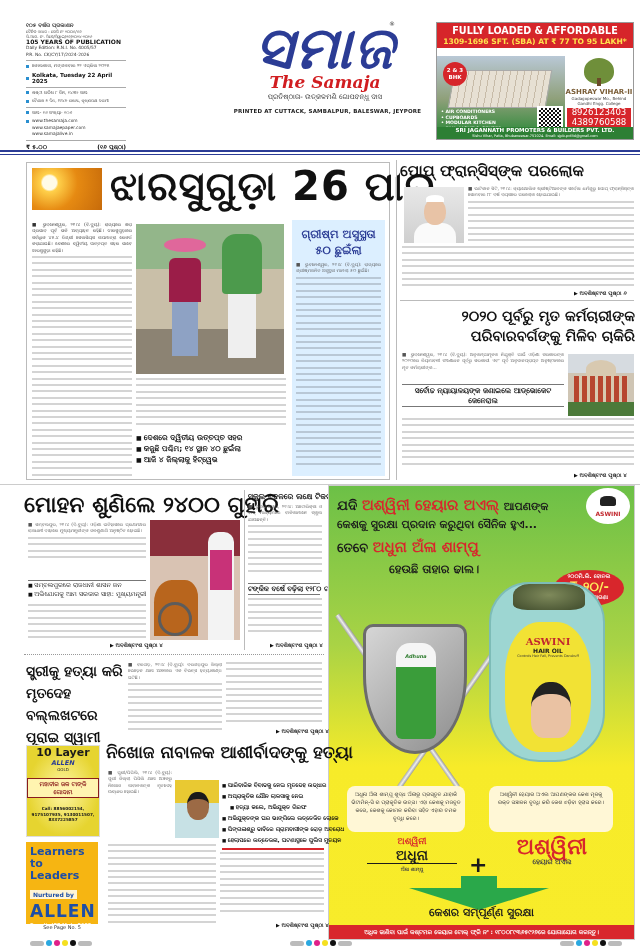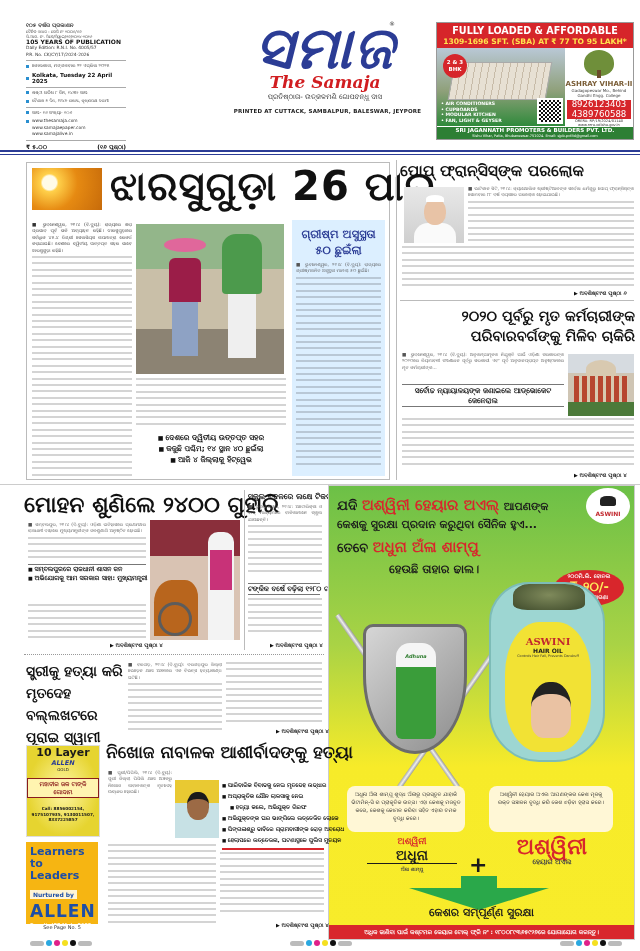--- a/index.html
+++ b/index.html
@@ -17,21 +17,21 @@
   
   .logo { left: 255px; top: 16px; width: 140px; height: 90px; text-align: center; }
   .logo-odia { font-family: "DejaVu Serif", serif; font-size: 58px; font-weight: bold; color: #2b3c95; letter-spacing: 2px; line-height: 64px; font-style: italic; }
   .logo-eng { font-family: "DejaVu Serif", serif; font-style: italic; color: #d11d20; font-size: 17px; margin-top: -8px; font-weight: bold; }
   .logo-tag { font-size: 7px; color: #222; margin-top: 1px; }
   .printed { left: 230px; top: 108px; width: 195px; font-size: 5.5px; font-weight: bold; color: #222; text-align: center; letter-spacing: .2px; }
   
   .ad-top { left: 436px; top: 22px; width: 198px; height: 118px; border: 1px solid #999; background: #fff; overflow: hidden; }
   .ad-top .head { background: #d6252a; color: #fff; font-weight: bold; font-size: 9.6px; text-align: center; padding: 2px 1px 1px; line-height: 11px; }
   .ad-top .sub { background: #d6252a; color: #ffe44d; font-weight: bold; font-size: 7.6px; text-align: center; line-height: 9px; padding-bottom: 2px; }
-  .ad-top .body { position: relative; height: 78px; display: flex; }
+  .ad-top .body { position: relative; height: 78px; display: flex; margin-top: 8px; }
   .ad-top .img { width: 128px; background: linear-gradient(#b9c8d6 0%, #8fa07a 55%, #2f8a3b 100%); position: relative; }
   .ad-top .bld { position: absolute; left: 14px; top: 14px; width: 98px; height: 38px; background: repeating-linear-gradient(90deg, #e7e0d3 0 6px, #c7bba8 6px 7px); transform: skewX(-10deg); border: 1px solid #aaa; }
   .ad-top .bhk { position: absolute; left: 6px; top: 6px; width: 24px; height: 24px; border-radius: 50%; background: #d6252a; color: #fff; font-size: 5.5px; font-weight: bold; text-align: center; line-height: 7px; padding-top: 5px; }
   .ad-top .feat { position: absolute; left: 4px; bottom: 3px; color: #fff; font-size: 4.6px; font-weight: bold; line-height: 5.5px; }
   .ad-top .qr { position: absolute; right: 2px; bottom: 2px; width: 26px; height: 26px; background: repeating-conic-gradient(#111 0 25%, #fff 0 50%) 0 0/4px 4px; border: 2px solid #fff; }
   .ad-top .rt { flex: 1; text-align: center; padding-top: 2px; }
   .tree { width: 30px; height: 26px; margin: 0 auto; border-radius: 50% 50% 45% 45%; background: #6f8f3a; position: relative; }
   .tree::after { content: ""; position: absolute; left: 13px; top: 20px; width: 4px; height: 8px; background: #6b4b2a; }
   .ad-top .brand { font-size: 7px; color: #7a5d36; font-weight: bold; margin-top: 4px; }
   .ad-top .addr { font-size: 4px; color: #444; }
@@ -47,21 +47,21 @@
   .lead-head { left: 110px; top: 162px; width: 280px; font-size: 40px; font-weight: bold; color: #111; letter-spacing: 1px; line-height: 48px; white-space: nowrap; }
   .lead-photo { left: 136px; top: 224px; width: 148px; height: 150px; background: linear-gradient(#93b68a 0 30%, #c9bfa8 30% 70%, #8c8373 70%); overflow: hidden; }
   .p1 { position: absolute; left: 28px; top: 14px; width: 42px; height: 130px; }
   .p1 .hat { width: 42px; height: 14px; border-radius: 50%; background: #e0679b; }
   .p1 .top { width: 32px; height: 44px; margin: 6px auto 0; background: #9b1d48; border-radius: 6px 6px 0 0; }
   .p1 .jeans { width: 26px; height: 54px; margin: 0 auto; background: #8ea2c4; }
   .p2 { position: absolute; left: 84px; top: 10px; width: 44px; height: 134px; }
   .p2 .scarf { width: 40px; height: 60px; margin: 0 auto; background: #4c9a4c; border-radius: 14px 14px 4px 4px; }
   .p2 .pant { width: 28px; height: 64px; margin: 0 auto; background: #efefef; }
   .bullet-list { left: 136px; top: 432px; width: 150px; font-size: 7.5px; font-weight: bold; line-height: 11px; color: #111; }
-  .bullet-list li { list-style: none; white-space: nowrap; text-align: center; }
+  .bullet-list li { list-style: none; white-space: nowrap; }
   .bullet-list li::before { content: "■ "; font-size: 6px; }
   .side-box { left: 292px; top: 220px; width: 93px; height: 256px; background: #dcefff; }
   .side-box .ttl { font-size: 11.5px; color: #2b3c95; text-align: center; font-weight: bold; line-height: 16px; padding-top: 6px; }
   
   .pope-head { left: 400px; top: 162px; width: 235px; font-size: 15.5px; font-weight: bold; color: #111; white-space: nowrap; }
   .pope-img { left: 404px; top: 187px; width: 60px; height: 56px; background: linear-gradient(#e8e8e8, #cfcfcf); overflow: hidden; }
   .pope-img .face { position: absolute; left: 20px; top: 12px; width: 22px; height: 26px; background: #e8c3a6; border-radius: 45%; }
   .pope-img .cap { position: absolute; left: 22px; top: 8px; width: 18px; height: 7px; background: #fff; border-radius: 50% 50% 0 0; }
   .pope-img .robe { position: absolute; left: 10px; top: 36px; width: 42px; height: 30px; background: #fafafa; border-radius: 14px 14px 0 0; }
   .cont { font-size: 5.5px; font-weight: bold; color: #111; white-space: nowrap; }
@@ -74,21 +74,21 @@
   .sub-box { left: 402px; top: 384px; width: 162px; font-size: 7.3px; font-weight: bold; color: #111; text-align: center; line-height: 9.5px; border-top: 1px solid #777; border-bottom: 1px solid #777; padding: 1px 0; }
   .vline { width: 1px; background: #bbb; }
   
   .hr-thin { height: 1px; background: #bbb; }
   .mohan-head { left: 24px; top: 492px; width: 220px; font-size: 22px; font-weight: bold; color: #111; white-space: nowrap; }
   .mohan-photo { left: 150px; top: 520px; width: 90px; height: 120px; background: linear-gradient(#8a2f3b 0 30%, #d9c3b3 30%); overflow: hidden; }
   .mohan-photo .man { position: absolute; left: 58px; top: 12px; width: 26px; height: 110px; background: #f3f3f3; border-radius: 10px 10px 0 0; }
   .mohan-photo .vest { position: absolute; left: 60px; top: 30px; width: 22px; height: 40px; background: #c83278; }
   .mohan-photo .wc { position: absolute; left: 4px; top: 60px; width: 44px; height: 56px; background: #b8651d; border-radius: 40% 30% 0 0; }
   .mohan-photo .wheel { position: absolute; left: 8px; top: 82px; width: 34px; height: 34px; border: 3px solid #5c5c5c; border-radius: 50%; }
-  .mohan-bul { left: 28px; top: 564px; width: 118px; font-size: 6.4px; font-weight: bold; line-height: 9px; color: #111; border-top: 1px solid #777; }
+  .mohan-bul { left: 28px; top: 580px; width: 118px; font-size: 6.4px; font-weight: normal; line-height: 9px; color: #111; border-top: 1px solid #777; }
   .mohan-bul li { list-style: none; white-space: nowrap; }
   .mohan-bul li::before { content: "■ "; font-size: 5px; }
   .short-head { left: 248px; top: 492px; width: 72px; font-size: 7.6px; font-weight: bold; color: #111; white-space: nowrap; }
   .short-head2 { left: 248px; top: 583px; width: 72px; font-size: 7px; font-weight: bold; color: #111; white-space: nowrap; border-top: 1px solid #777; border-bottom: 1px solid #777; padding: 1px 0; }
   
   .ad-aswini { left: 328px; top: 485px; width: 307px; height: 455px; background: linear-gradient(180deg, #6cc047 0%, #a9d345 35%, #f7eb29 62%, #f8ec2a 100%); border: 1px solid #ccc; overflow: hidden; }
   .ad-aswini .logo-circ { position: absolute; right: 4px; top: 2px; width: 44px; height: 36px; background: #fff; border-radius: 50%; text-align: center; font-size: 6px; color: #c2282e; font-weight: bold; padding-top: 22px; }
   .ad-aswini .logo-circ::before { content: ""; position: absolute; left: 14px; top: 8px; width: 16px; height: 10px; background: #222; border-radius: 40% 40% 20% 20%; }
   .ad-aswini .h1 { position: absolute; left: 8px; top: 8px; font-size: 13.5px; font-weight: bold; color: #1b1b1b; white-space: nowrap; line-height: 22px; }
   .ad-aswini .red { color: #d8262c; font-size: 15px; }

